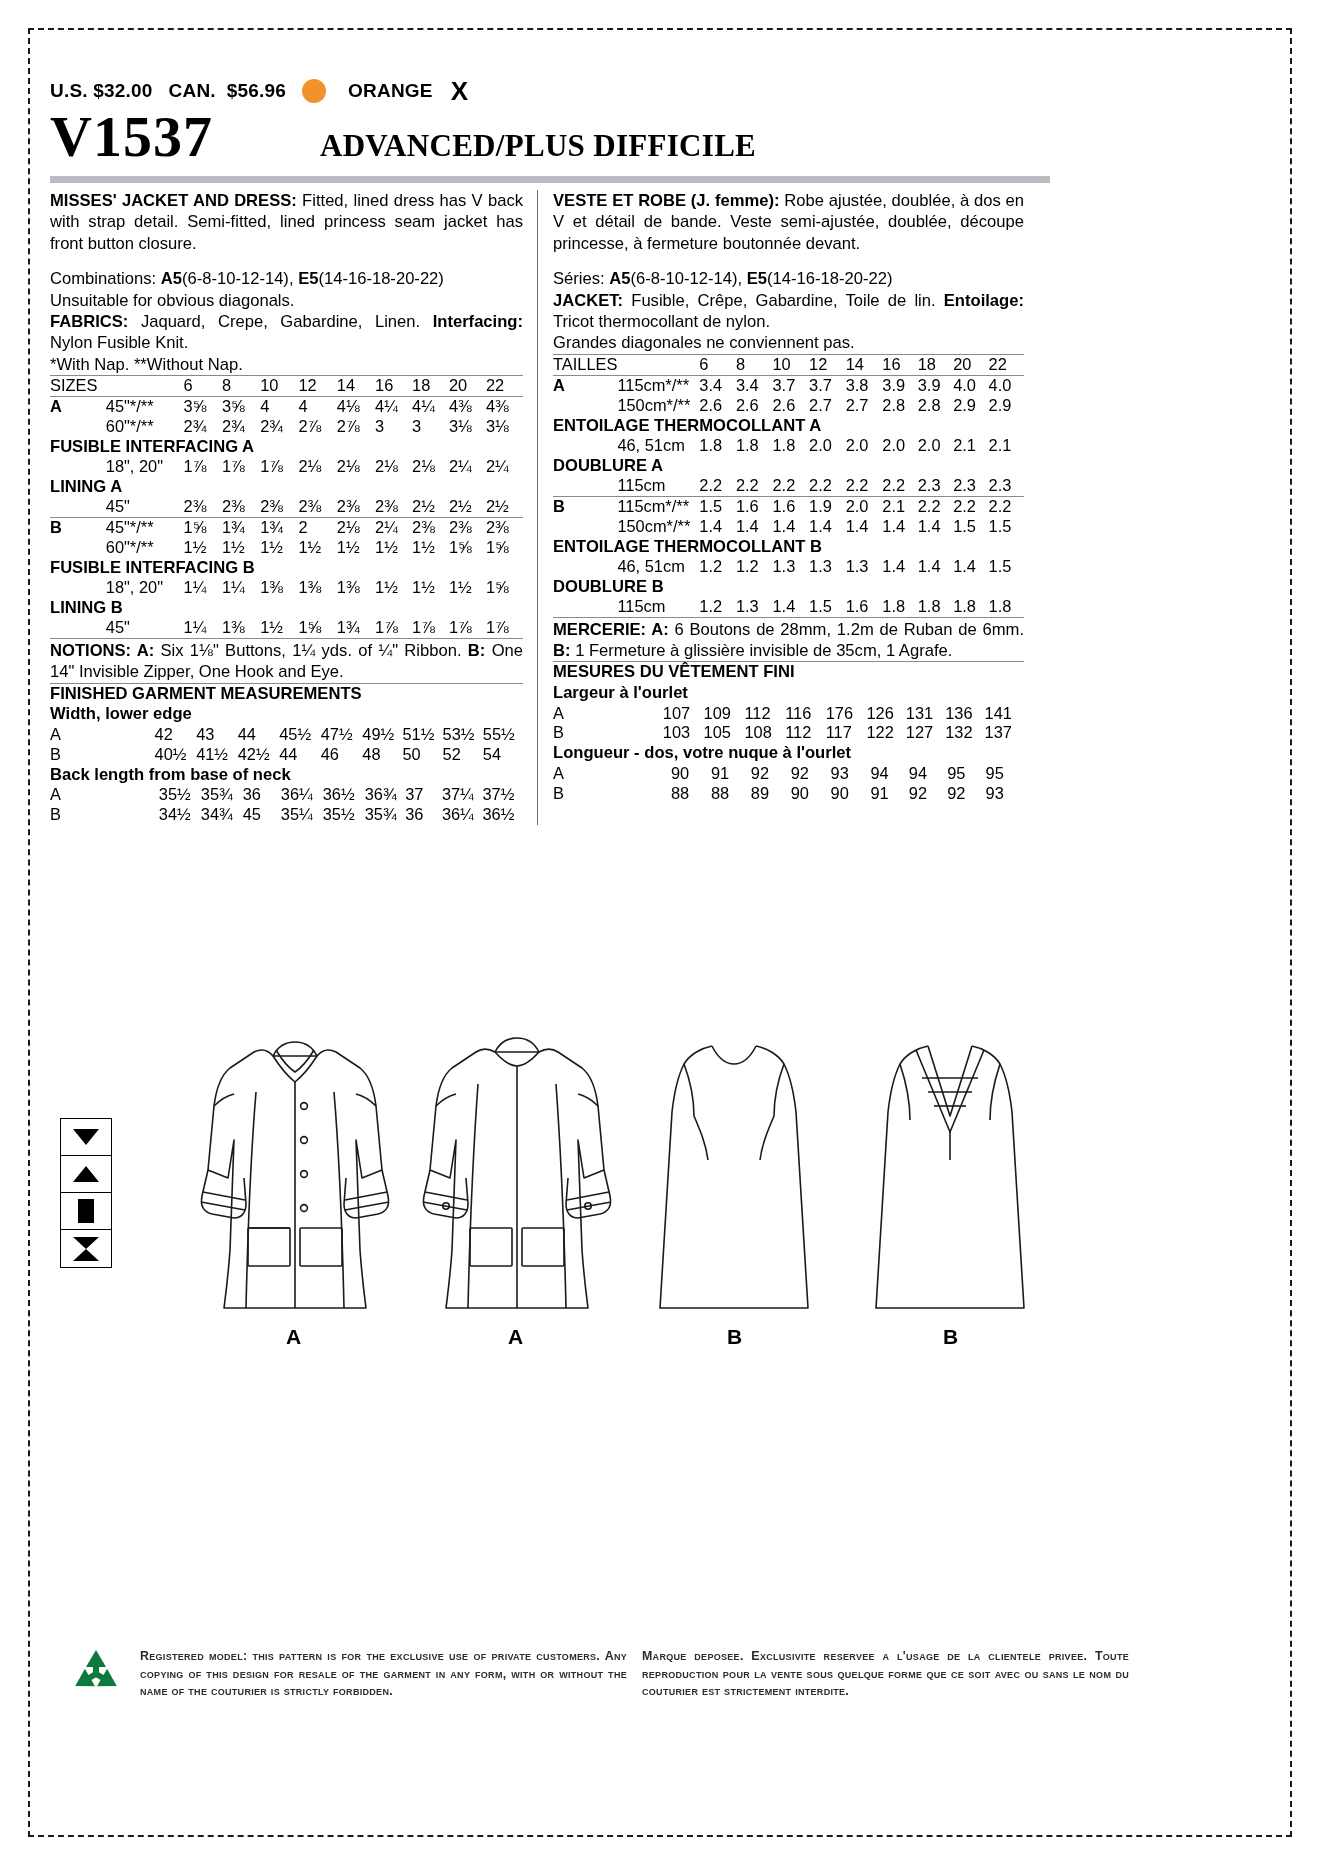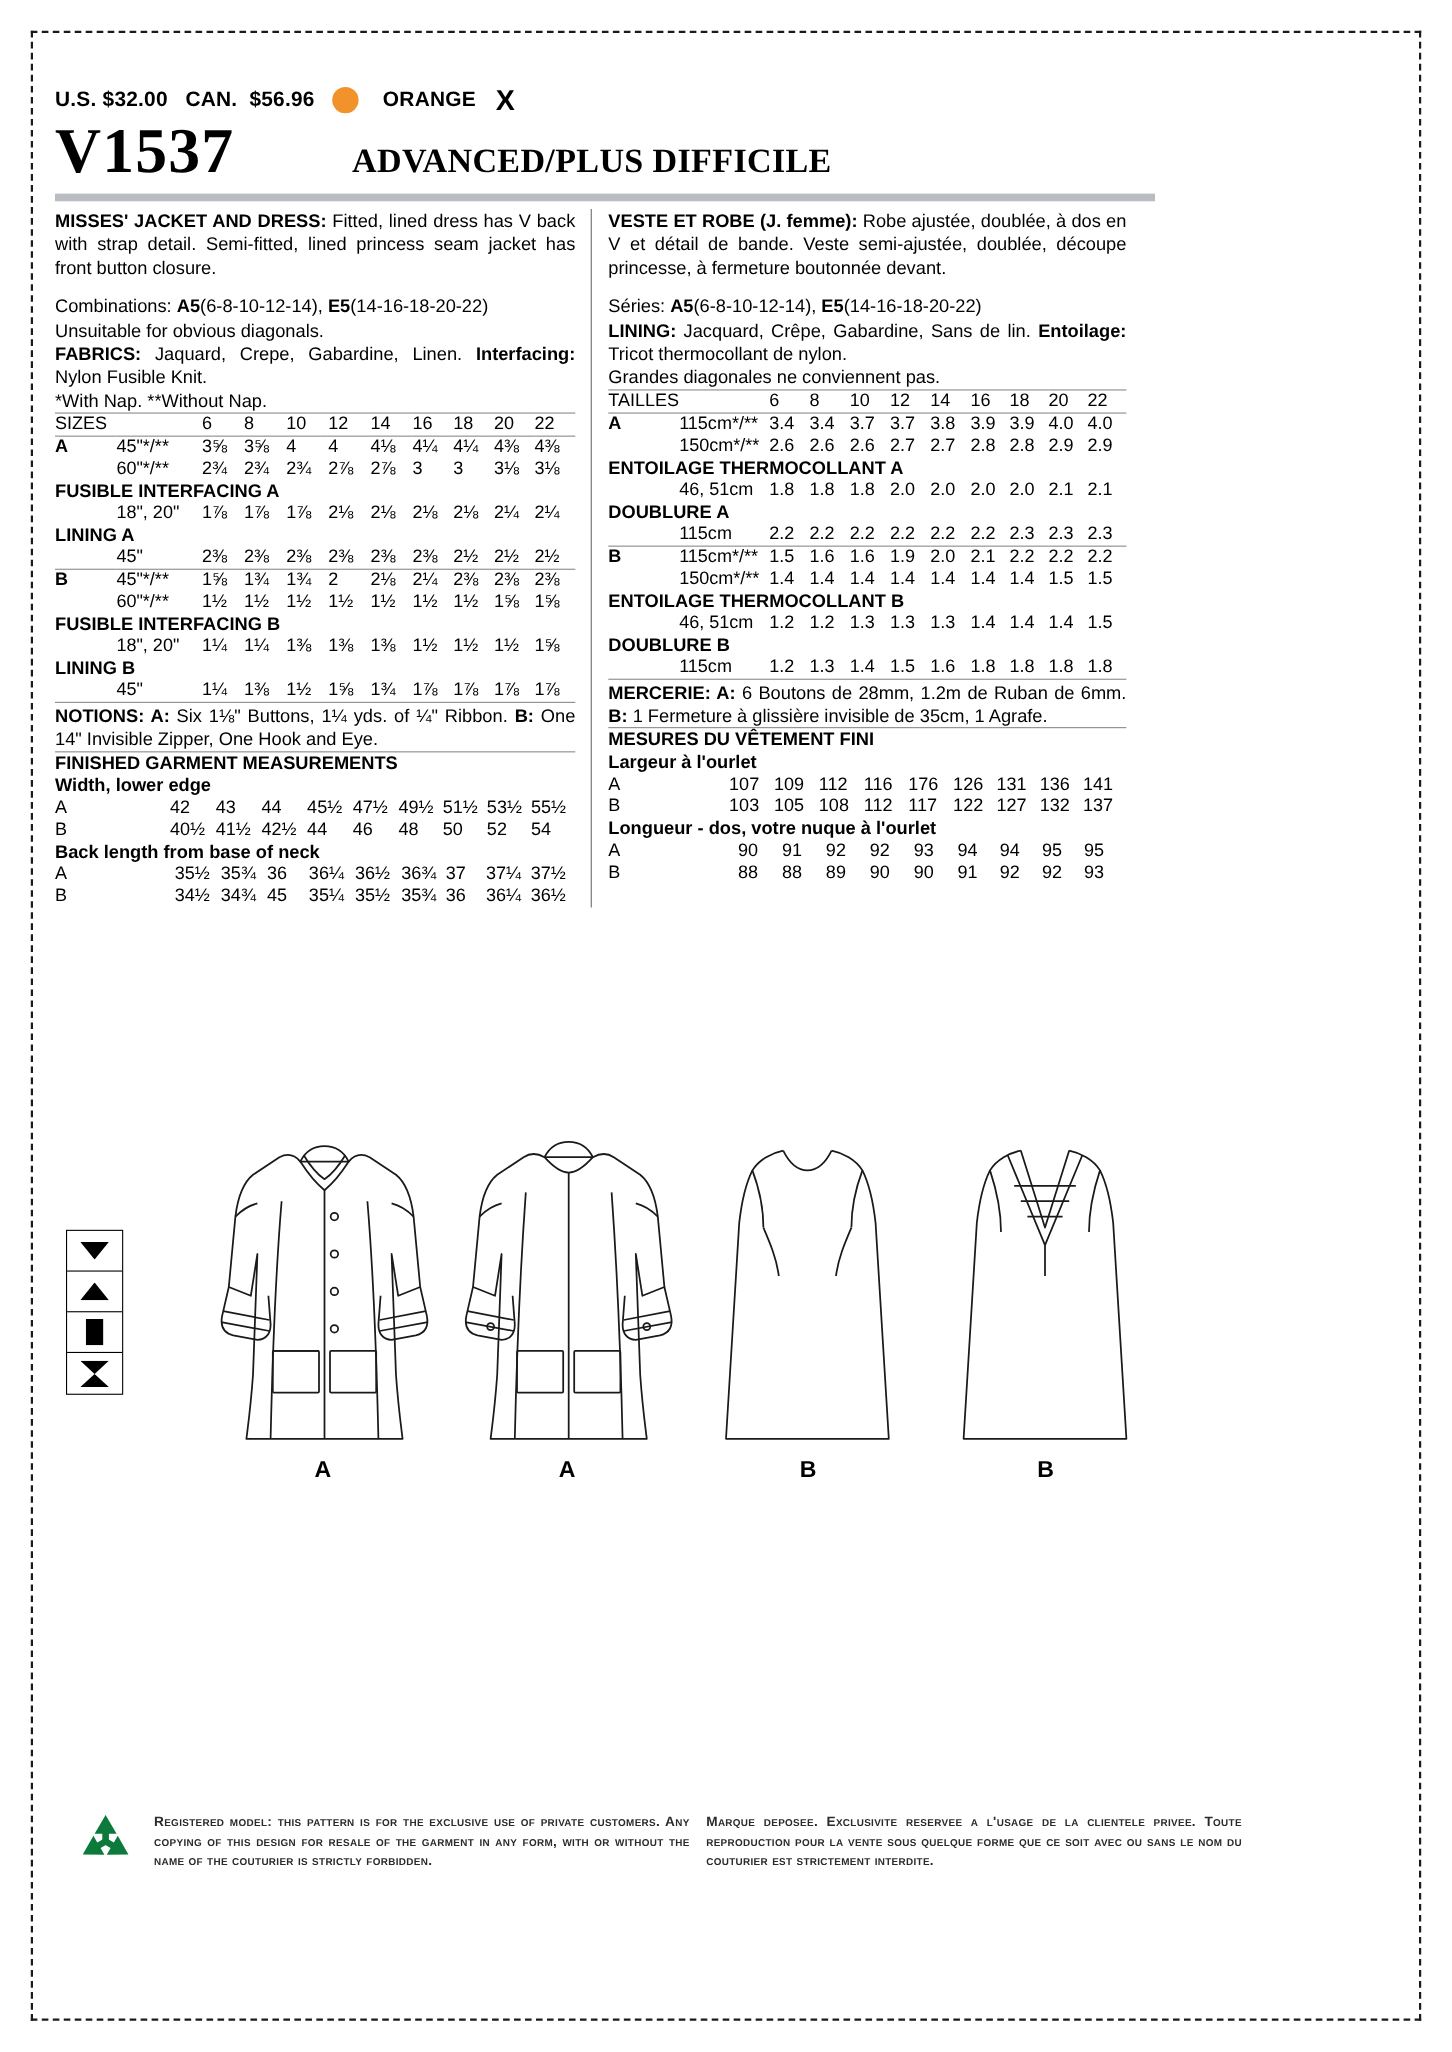--- a/index.html
+++ b/index.html
@@ -318,21 +318,21 @@
               <td class="v" style="width:44px">36½</td>
             </tr>
           </tbody>
         </table>
     </div>
 
     <div class="col right">
       <p class="para j"><b>VESTE ET ROBE (J. femme):</b><span> Robe ajustée, doublée, à dos en V et détail de bande. Veste semi-ajustée, doublée, découpe princesse, à fermeture boutonnée devant.</span></p>
       <div class="spacer"></div>
       <div class="line"><span>Séries: </span><b>A5</b><span>(6-8-10-12-14), </span><b>E5</b><span>(14-16-18-20-22)</span></div>
-      <div class="line j" style="text-align:justify"><b>LINING:</b><span> Jacquard, Crêpe, Gabardine, Sans de lin. </span><b>Entoilage:</b><span> Tricot thermocollant de nylon.</span></div>
+      <div class="line j" style="text-align:justify"><b>JACKET:</b><span> Fusible, Crêpe, Gabardine, Toile de lin. </span><b>Entoilage:</b><span> Tricot thermocollant de nylon.</span></div>
       <div class="line">Grandes diagonales ne conviennent pas.</div>
 
       <table class="yard">
         <tbody id="fr-table">
             <tr class="hdr topline botline">
               <td class="lab" style="font-weight:normal">TAILLES</td>
               <td class="wid"></td>
               <td class="v" style="width:46px">6</td>
               <td class="v" style="width:46px">8</td>
               <td class="v" style="width:46px">10</td>

